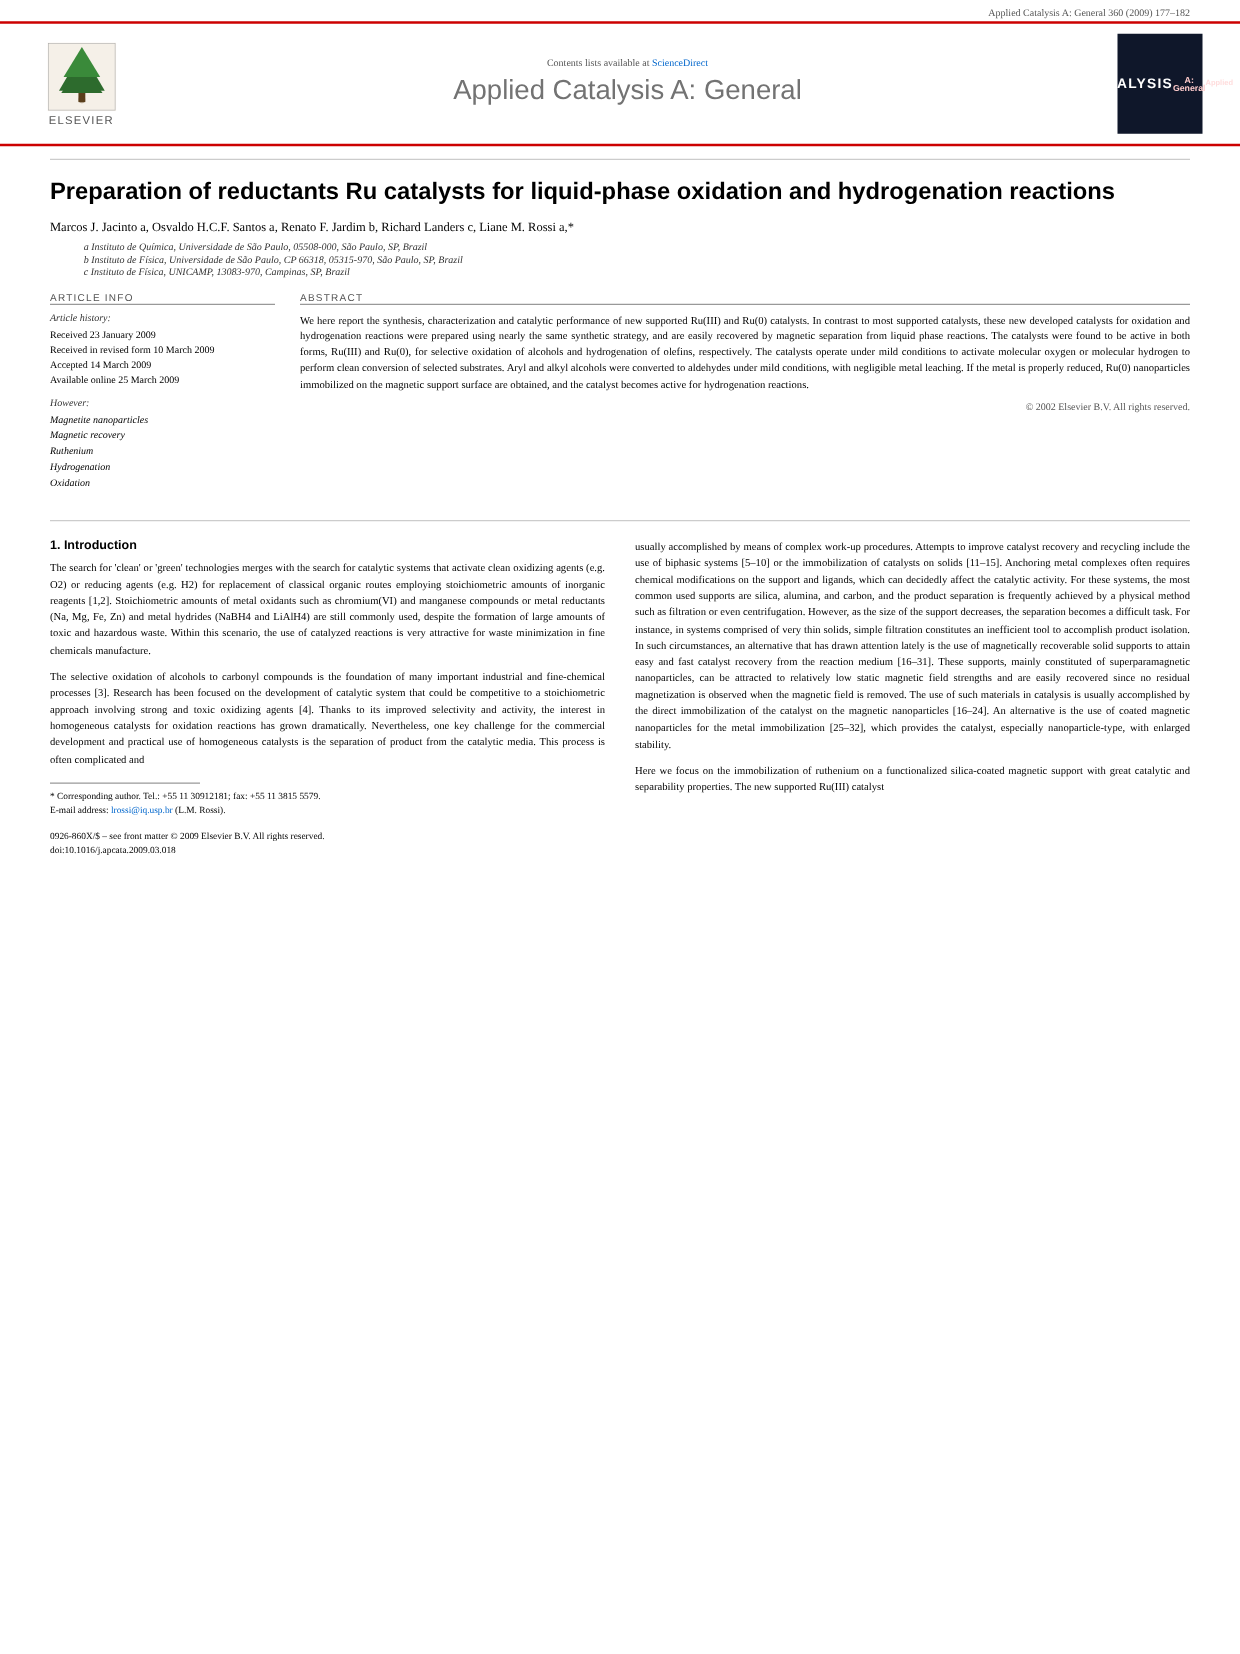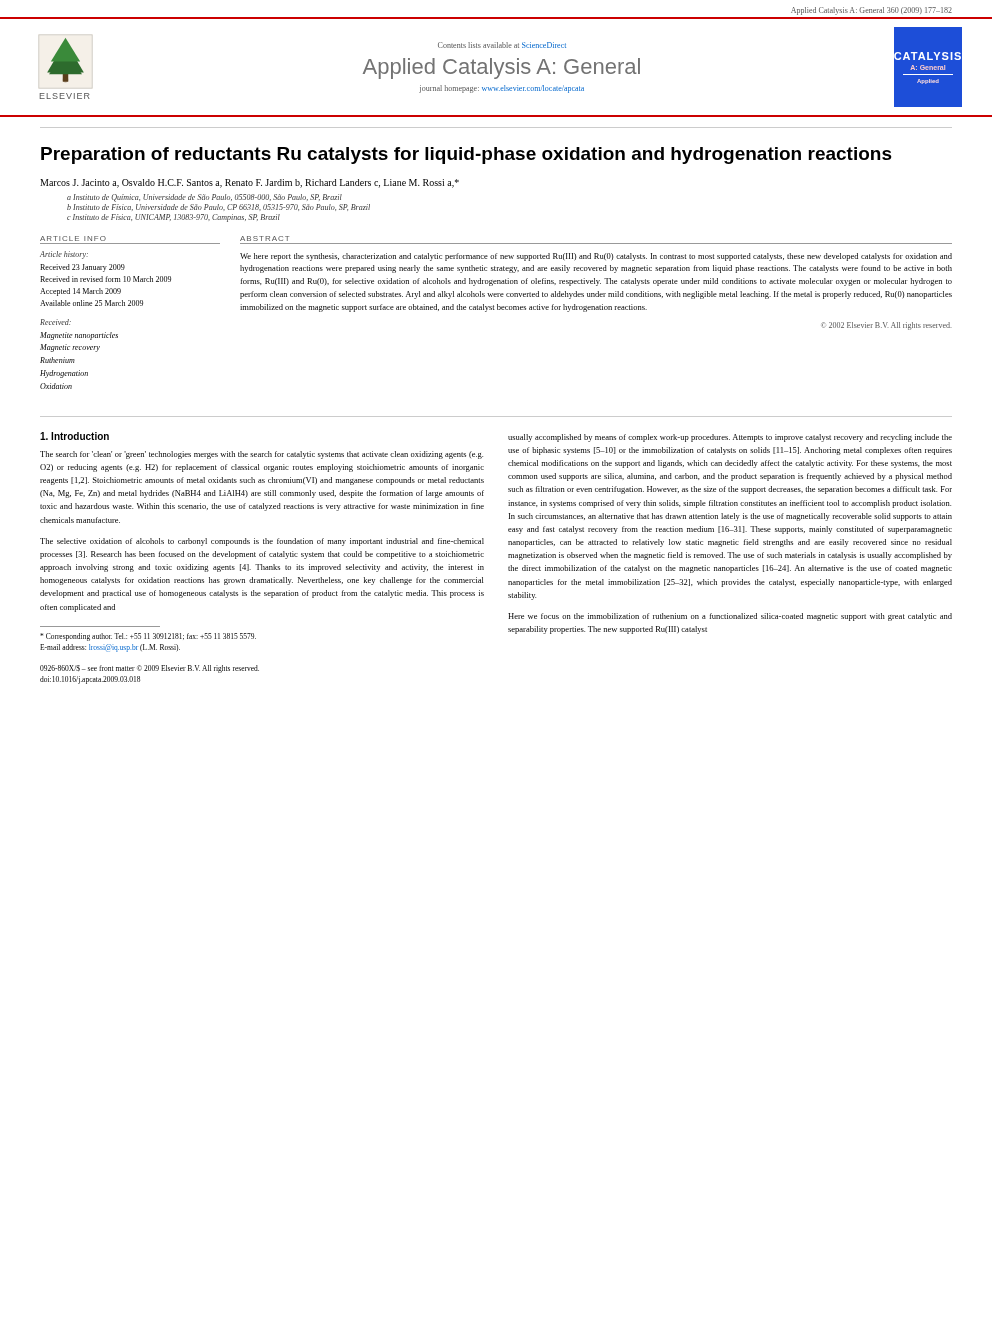--- a/index.html
+++ b/index.html
@@ -173,27 +173,27 @@
       width: 120px;
       margin: 12px 0 4px 0;
     }
     .footnote-text {
       font-size: 7.5px;
       color: #000;
       line-height: 1.5;
     }
     
     .catalysis-box {
-      background: #1d4ed8;
+      background: #0f172a;
       width: 68px;
       height: 80px;
       display: flex;
       align-items: center;
       justify-content: center;
-      flex-direction: column;
+      flex-direction: row;
       color: #fff;
       font-size: 7px;
       font-family: Arial, sans-serif;
       text-align: center;
       font-weight: bold;
     }
     
     .elsevier-logo-box {
       width: 90px;
       display: flex;
@@ -245,24 +245,20 @@
       </svg>
       <div class="elsevier-text">ELSEVIER</div>
     </div>
 
     <div class="journal-center">
       <div class="contents-line">
         <span>Contents lists available at</span>
         <span class="sciencedirect-link">ScienceDirect</span>
       </div>
       <div class="journal-title">Applied Catalysis A: General</div>
-      <div class="journal-homepage">
-        <span>journal homepage:</span>
-        <span class="sciencedirect-link">www.elsevier.com/locate/apcata</span>
-      </div>
     </div>
 
     <div class="catalysis-box">
       <div style="font-size:11px; font-weight:bold; color:#fff; letter-spacing:1px;">CATALYSIS</div>
       <div style="font-size:7px; color:#ffcccc; margin-top:2px;">A: General</div>
       <div style="width:50px; height:1px; background:#fff; margin:3px 0;"></div>
       <div style="font-size:6px; color:#ffdddd;">Applied</div>
     </div>
   </div>
 
@@ -287,21 +283,21 @@
 
         <div class="info-subsection">
           <div class="info-subsection-title">Article history:</div>
           <div class="info-text">Received 23 January 2009</div>
           <div class="info-text">Received in revised form 10 March 2009</div>
           <div class="info-text">Accepted 14 March 2009</div>
           <div class="info-text">Available online 25 March 2009</div>
         </div>
 
         <div class="info-subsection">
-          <div class="info-subsection-title">Received:</div>
+          <div class="info-subsection-title">However:</div>
           <div class="keywords-list">
             <div>Magnetite nanoparticles</div>
             <div>Magnetic recovery</div>
             <div>Ruthenium</div>
             <div>Hydrogenation</div>
             <div>Oxidation</div>
           </div>
         </div>
       </div>
 

